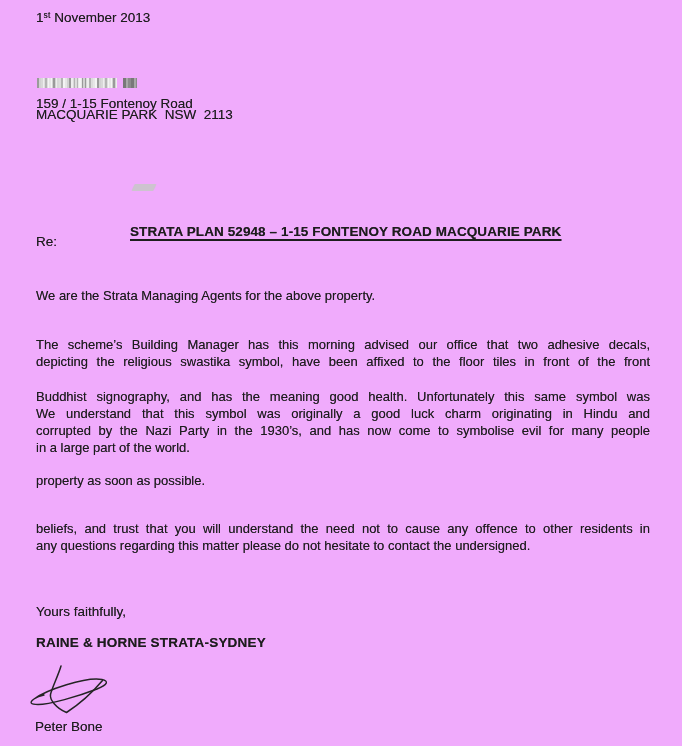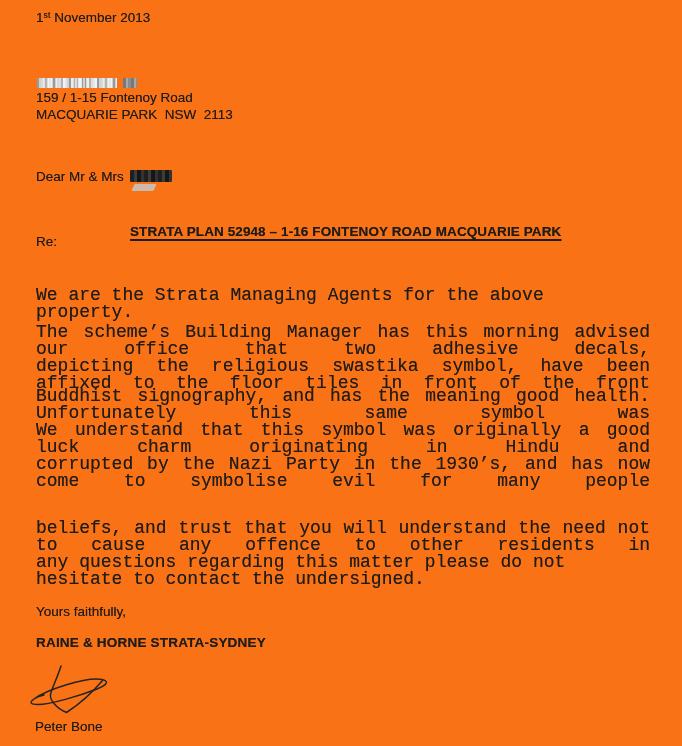--- a/index.html
+++ b/index.html
@@ -1,28 +1,28 @@
 <!DOCTYPE html>
 <html><head>
 <meta charset="utf-8">
 <style>
   html, body { margin: 0; padding: 0; background: #ffffff; }
   .page {
     position: relative;
     width: 682px;
     height: 746px;
-    background: #f97316;
+    background: #f0abfc;
     font-family: "Liberation Sans", "DejaVu Sans", sans-serif;
     color: #1d1d1d;
     overflow: hidden;
     text-shadow: 0 0 0.3px rgba(0,0,0,0.55); 
   }
   .abs { position: absolute; left: 36px; }
   .txt { font-size: 13.5px; line-height: 17px; white-space: pre; }
-  .par { width: 614px; font-size: 18px; line-height: 17px; font-family: Liberation Mono, monospace; }
+  .par { width: 614px; font-size: 13px; line-height: 17px; }
   .par .jl { text-align: justify; text-align-last: justify; }
   .par .ll { text-align: left; }
   .ord {
     font-size: 8.5px;
     position: relative;
     top: -4.5px;
     letter-spacing: 0.2px;
   }
   .subject {
     font-weight: bold;
@@ -71,47 +71,48 @@
   .sig-svg { position: absolute; left: 28px; top: 663px; }
 </style>
 </head>
 <body>
 
 <div class="page">
 
   <div class="abs txt" style="top:9px"><span>1</span><span class="ord">st</span><span> November 2013</span></div>
 
   <div class="abs" style="top:73px; left:37px"><span class="mosaic"></span><span class="mosaic-dark"></span></div>
-  <div class="abs txt" style="top:89px">159 / 1-15 Fontenoy Road</div>
+  <div class="abs txt" style="top:95px">159 / 1-15 Fontenoy Road</div>
   <div class="abs txt" style="top:106px">MACQUARIE PARK  NSW  2113</div>
 
-  <div class="abs txt" style="top:168px"><span>Dear Mr &amp; Mrs</span><span class="redact-dark"></span></div>
   <div class="redact-smudge"></div>
 
   <div class="abs txt" style="top:233px">Re:</div>
   <div class="abs" style="top:222px; left:130px">
-    <div class="subject">STRATA PLAN 52948 – 1-16 FONTENOY ROAD MACQUARIE PARK</div>
+    <div class="subject">STRATA PLAN 52948 – 1-15 FONTENOY ROAD MACQUARIE PARK</div>
   </div>
 
   <div class="abs par" style="top:287px">
     <div class="ll">We are the Strata Managing Agents for the above property.</div>
   </div>
 
-  <div class="abs par" style="top:324px">
+  <div class="abs par" style="top:336px">
     <div class="jl">The scheme’s Building Manager has this morning advised our office that two adhesive decals,</div>
     <div class="jl">depicting the religious swastika symbol, have been affixed to the floor tiles in front of the front</div>
   </div>
 
   <div class="abs par" style="top:388px">
     <div class="jl">Buddhist signography, and has the meaning good health. Unfortunately this same symbol was</div>
     <div class="jl">We understand that this symbol was originally a good luck charm originating in Hindu and</div>
     <div class="jl">corrupted by the Nazi Party in the 1930’s, and has now come to symbolise evil for many people</div>
+    <div class="ll">in a large part of the world.</div>
   </div>
 
   <div class="abs par" style="top:472px">
+    <div class="ll">property as soon as possible.</div>
   </div>
 
   <div class="abs par" style="top:520px">
     <div class="jl">beliefs, and trust that you will understand the need not to cause any offence to other residents in</div>
     <div class="ll">any questions regarding this matter please do not hesitate to contact the undersigned.</div>
   </div>
 
   <div class="abs txt" style="top:603px">Yours faithfully,</div>
   <div class="abs txt company" style="top:634px">RAINE &amp; HORNE STRATA-SYDNEY</div>
 

